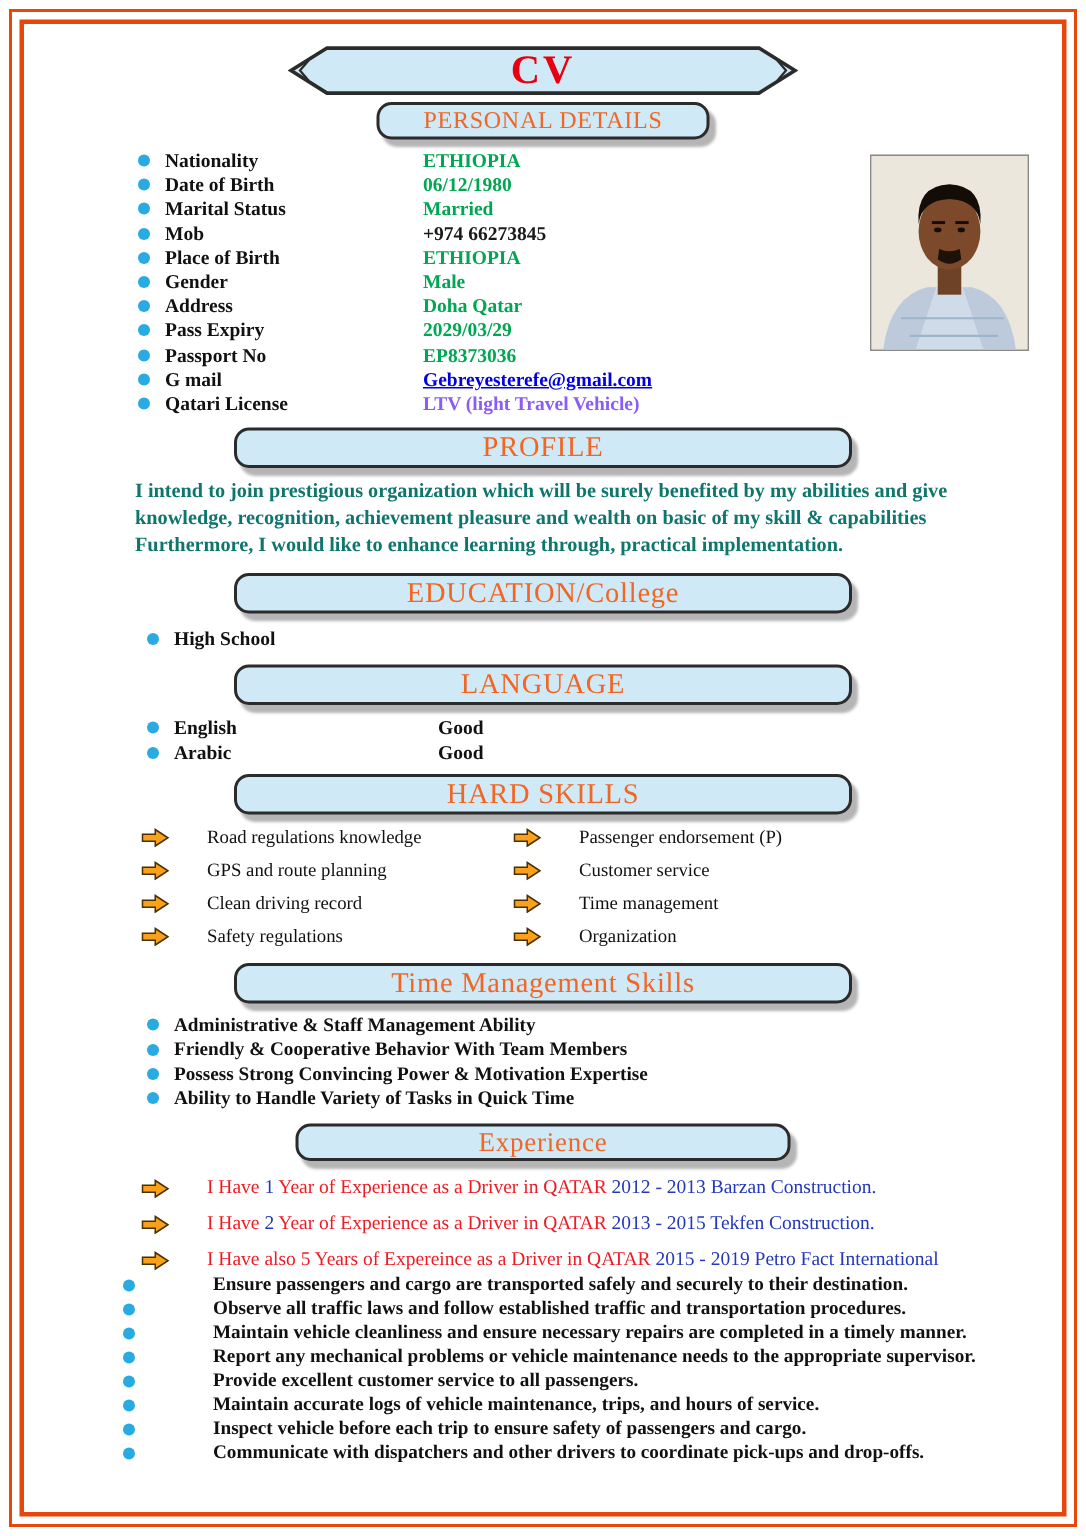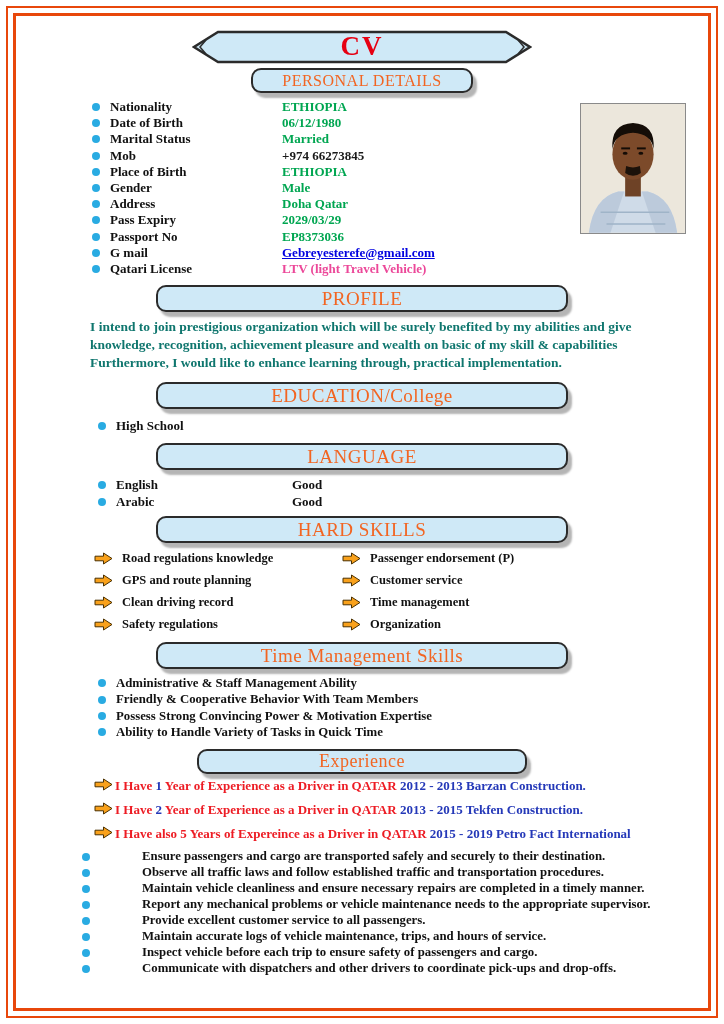--- a/index.html
+++ b/index.html
@@ -29,47 +29,47 @@
 
   
   .personal-wrap { display: flex; margin-left: 60px; }
   .fields { flex: 1; }
   .field-row { display: flex; align-items: center; height: 16.2px; }
   .dot { width: 8px; height: 8px; border-radius: 50%; background: #29abe2; margin-right: 10px; flex: 0 0 auto; }
   .f-label { width: 172px; font-weight: bold; font-size: 13px; color: #111; }
   .f-value { font-weight: bold; font-size: 13px; }
   .v-green { color: #00a651; }
   .v-black { color: #1a1a1a; }
-  .v-red { color: #ec4899; }
+  .v-red { color: #8b5cf6; }
   .v-link { color: #0000e0; text-decoration: underline; cursor: pointer; }
   .photo { width: 106px; height: 131px; border: 1px solid #8a8a8a; margin: 4px 6px 0 6px; flex: 0 0 auto; background: #ece7dc; }
 
   
   .profile-text { margin: 4px 6px 0 58px; font-size: 13.5px; font-weight: bold; line-height: 18px; color: #0f766e; }
 
   
   .item-row { display: flex; align-items: center; margin-left: 66px; height: 18px; }
   .item-text { font-weight: bold; font-size: 13px; color: #111; }
 
   
   .lang-row { display: flex; align-items: center; margin-left: 66px; height: 17px; }
   .lang-name { width: 176px; font-weight: bold; font-size: 13px; color: #111; }
   .lang-level { font-weight: bold; font-size: 13px; color: #111; }
 
   
   .skills-grid { display: grid; grid-template-columns: 248px auto; row-gap: 7px; margin: 8px 0 0 62px; }
-  .skill { display: flex; align-items: center; gap: 9px; font-weight: bold; font-size: 12.5px; color: #111; }
+  .skill { display: flex; align-items: center; gap: 25px; font-weight: normal; font-size: 12.5px; color: #111; }
   .arrow-icon { flex: 0 0 auto; display: block; }
 
   
   .tm-row { display: flex; align-items: center; margin-left: 66px; height: 16.4px; }
   .tm-row .item-text { font-size: 12.8px; }
 
   
-  .exp-line { display: flex; align-items: flex-start; gap: 2px; margin: 3px 0 0 62px; height: 21px; font-size: 13px; font-weight: bold; }
+  .exp-line { display: flex; align-items: flex-end; gap: 25px; margin: 3px 0 0 62px; height: 21px; font-size: 13px; font-weight: normal; }
   .e-red { color: #ed1c24; }
   .e-blue { color: #2438b8; }
 
   
   .duties { margin-top: 2px; }
   .duty-row { display: flex; align-items: center; margin-left: 50px; height: 16px; gap: 44px; }
   .duty-row .dot { margin-right: 8px; }
   .duty-text { font-weight: bold; font-size: 12.8px; color: #111; }
 </style>
 </head>

